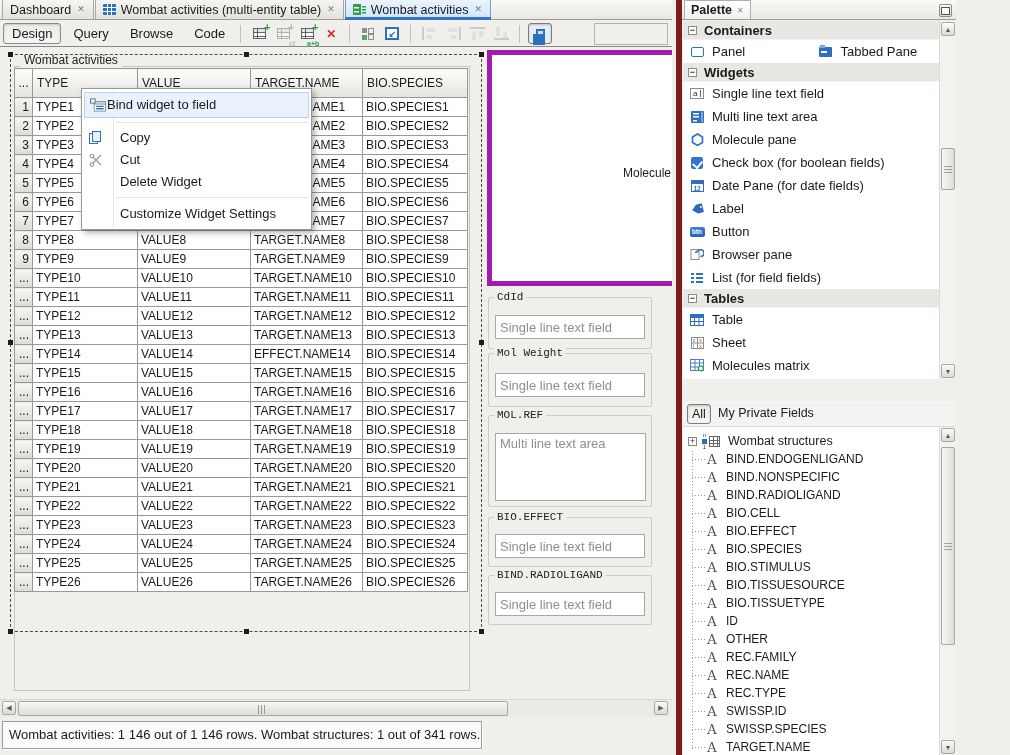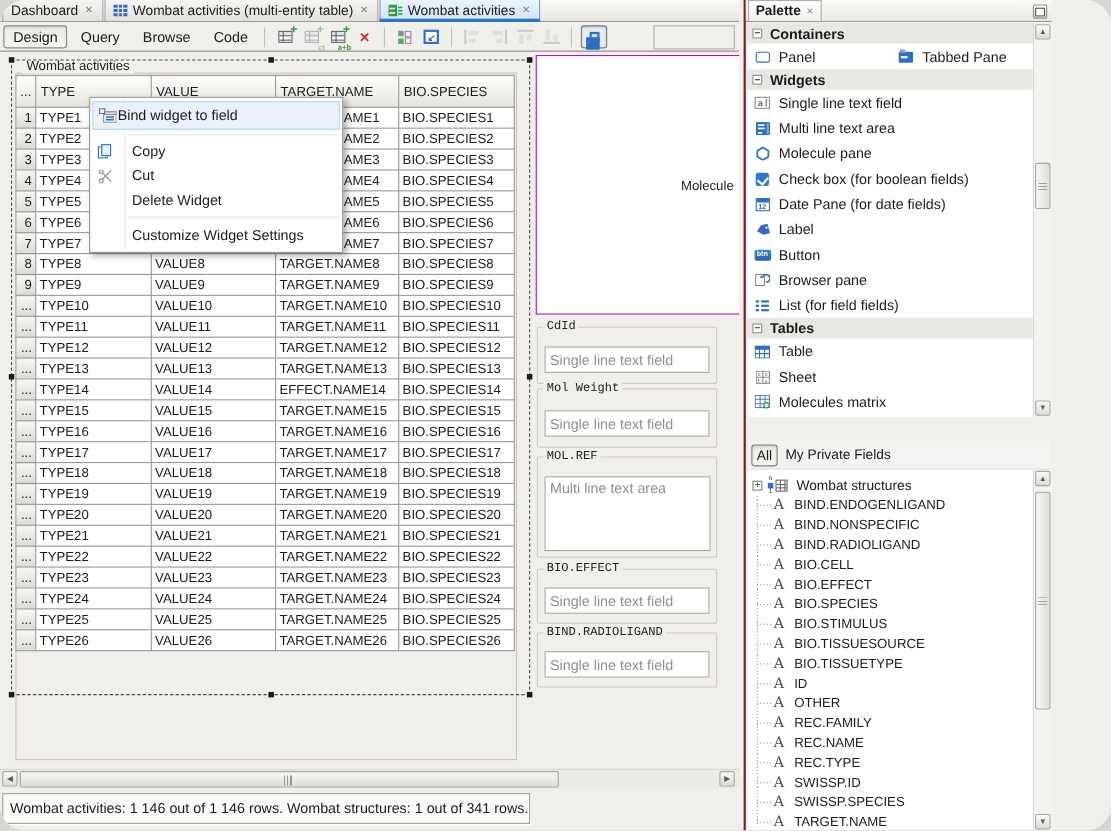--- a/index.html
+++ b/index.html
@@ -1,19 +1,19 @@
 <!DOCTYPE html>
 <html><head>
 <meta charset="utf-8">
 <style>
   html,body{margin:0;padding:0;background:#d8d6d2;}
   *{box-sizing:border-box;}
   .app{position:relative;width:1010px;height:755px;background:#f0efec;
        font-family:"Liberation Sans",sans-serif;font-size:13px;color:#1b1b1b;
-       overflow:hidden;-webkit-user-select:none;user-select:none;border-radius:23px;}
+       overflow:hidden;-webkit-user-select:none;user-select:none;}
 
   
   .tabbar{position:absolute;left:0;top:0;width:672px;height:20px;
           background:linear-gradient(#fbfaf8,#e8e6e2);border-bottom:1px solid #9e9c98;
           display:flex;align-items:flex-end;padding-left:2px;}
   .tab{position:relative;height:20px;display:flex;align-items:center;gap:5px;
        padding:0 7px;border:1px solid #a9a7a2;border-bottom:none;margin-right:1px;
        background:linear-gradient(#f6f5f3,#e3e1dd);font-size:12.5px;white-space:nowrap;}
   .tab.active{background:linear-gradient(#eaf4fd,#cfe4f8);border-color:#6aa0d8;}
   .tab.active::after{content:"";position:absolute;left:-1px;right:-1px;bottom:-1px;height:3px;background:#2e75c6;}
@@ -84,21 +84,21 @@
   table.dtable{position:absolute;left:14px;top:20px;border-collapse:collapse;table-layout:fixed;background:#fff;z-index:1;}
   .dtable th,.dtable td{border:1px solid #9b9892;font-size:12px;font-weight:normal;overflow:hidden;white-space:nowrap;}
   .dtable thead th{height:29px;background:linear-gradient(#fdfdfc,#e6e4df);text-align:left;padding:0 4px;}
   .dtable th.corner{text-align:center;padding:0;}
   .dtable td{height:19px;background:#fff;padding:0 3px;}
   .dtable th.rh{background:linear-gradient(#f7f6f4,#dddbd6);text-align:right;padding:0 3px;}
 
   .selrect{position:absolute;left:10px;top:6px;width:472px;height:578px;border:1px dashed #4a4a4a;z-index:3;pointer-events:none;}
   .handle{position:absolute;width:5px;height:5px;background:#1c1c1c;z-index:4;}
 
-  .molpane{position:absolute;left:487px;top:2px;width:218px;height:236px;background:#fff;border:1px solid #a21caf;overflow:hidden;z-index:1;}
+  .molpane{position:absolute;left:487px;top:2px;width:218px;height:236px;background:#fff;border:5px solid #a21caf;overflow:hidden;z-index:1;}
   .mollabel{position:absolute;left:131px;top:111px;font-size:12px;color:#1b1b1b;white-space:nowrap;}
 
   .fgroup{position:absolute;left:488px;width:164px;border:1px solid #cfccc7;border-radius:2px;z-index:1;}
   .fgroup .glabel{position:absolute;top:-7px;left:5px;background:#f0efec;padding:0 3px;font-size:11px;color:#222;white-space:nowrap;font-family:Liberation Mono, monospace;}
   .tf{position:absolute;left:6px;background:#fff;border:1px solid #a9a7a3;font-family:"Liberation Sans",sans-serif;
       font-size:13px;color:#333;padding:0 4px;width:150px;height:24px;}
   .tf::placeholder,.ta::placeholder{color:#8f8f8f;opacity:1;}
   .ta{position:absolute;left:6px;top:17px;background:#fff;border:1px solid #a9a7a3;font-family:"Liberation Sans",sans-serif;
       font-size:13px;color:#333;padding:2px 4px;width:151px;height:68px;resize:none;}
 
@@ -131,21 +131,21 @@
           background:repeating-linear-gradient(#a3a19d 0 1px,transparent 1px 3px);}
 
   
   .statusarea{position:absolute;left:0;top:717px;width:672px;height:38px;background:#f0efec;}
   .statusbox{position:absolute;left:2px;top:4px;width:480px;height:28px;background:#fbfaf9;
              border:1px solid #9e9c98;box-shadow:1px 1px 0 #fff;line-height:26px;padding-left:6px;
              font-size:13px;white-space:nowrap;overflow:hidden;}
 
   
   .rightcol{position:absolute;left:672px;top:0;width:338px;height:755px;background:#f0efec;}
-  .panel{position:absolute;left:4px;width:280px;border-left:2px solid #7f1d1d;}
+  .panel{position:absolute;left:4px;width:280px;border-left:6px solid #7f1d1d;}
   .ptabbar{position:relative;height:20px;background:linear-gradient(#fbfaf8,#e9e7e3);border-bottom:1px solid #9e9c98;
            display:flex;align-items:flex-end;padding-left:2px;}
   .ptab{height:19px;display:flex;align-items:center;gap:5px;padding:0 6px;border:1px solid #b0aeaa;border-bottom:none;
         background:linear-gradient(#ffffff,#f2f0ed);font-size:12.5px;font-weight:bold;}
   .ptab .close{font-size:8px;color:#8a8886;font-weight:normal;}
   .ptab .close::before{content:"\2715";}
   .minbtn{position:absolute;right:4px;top:4px;width:13px;height:13px;border:1px solid #8f8d89;border-radius:2px;
           background:linear-gradient(#fcfbfa,#e0deda);display:flex;align-items:center;justify-content:center;}
   .minbtn::before{content:"";width:7px;height:6px;border:1px solid #55534f;background:#fff;}
 

